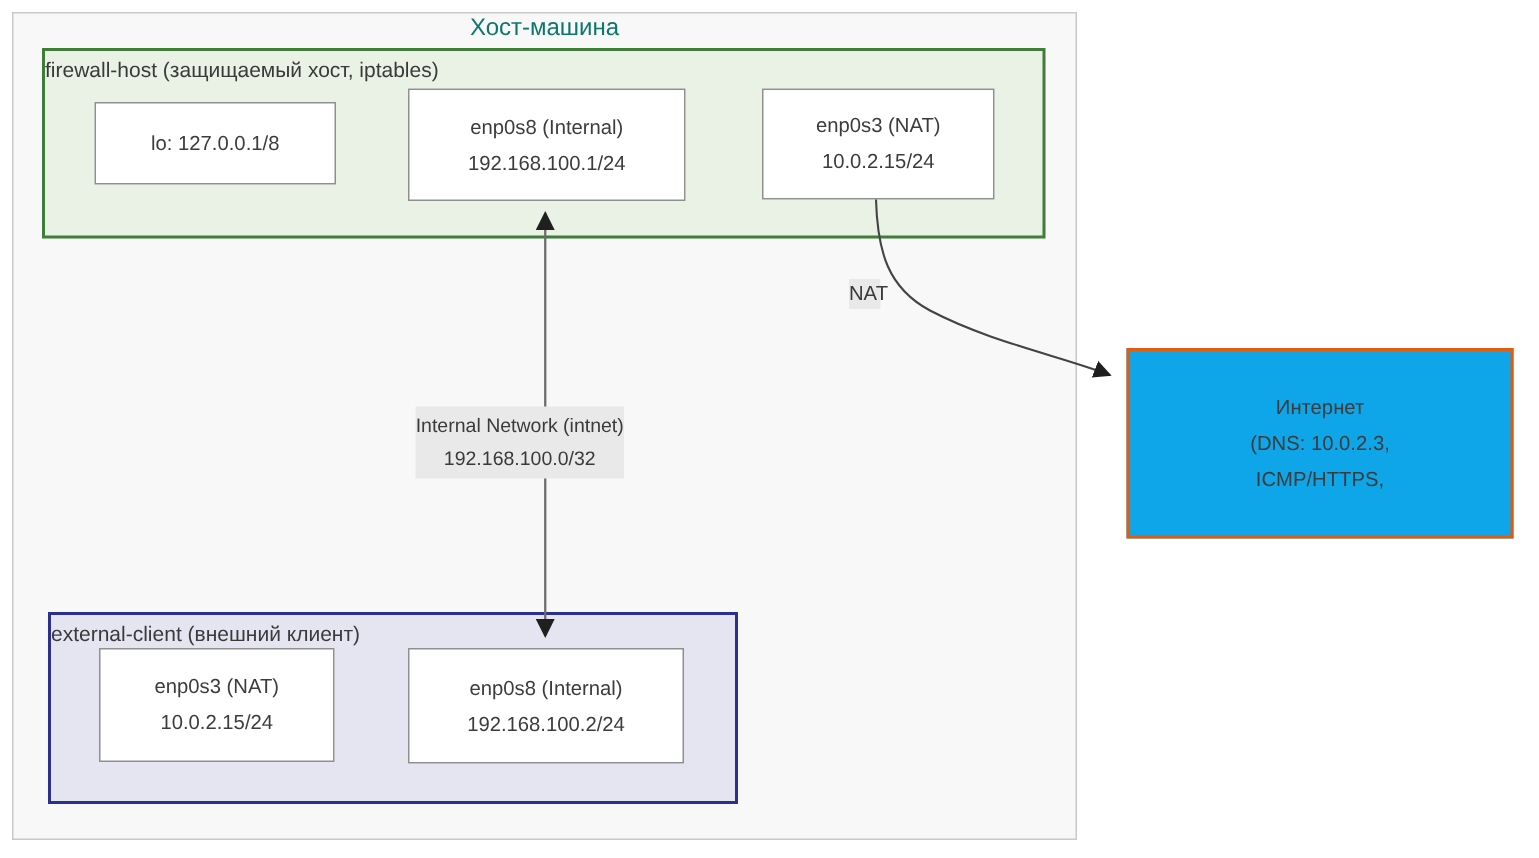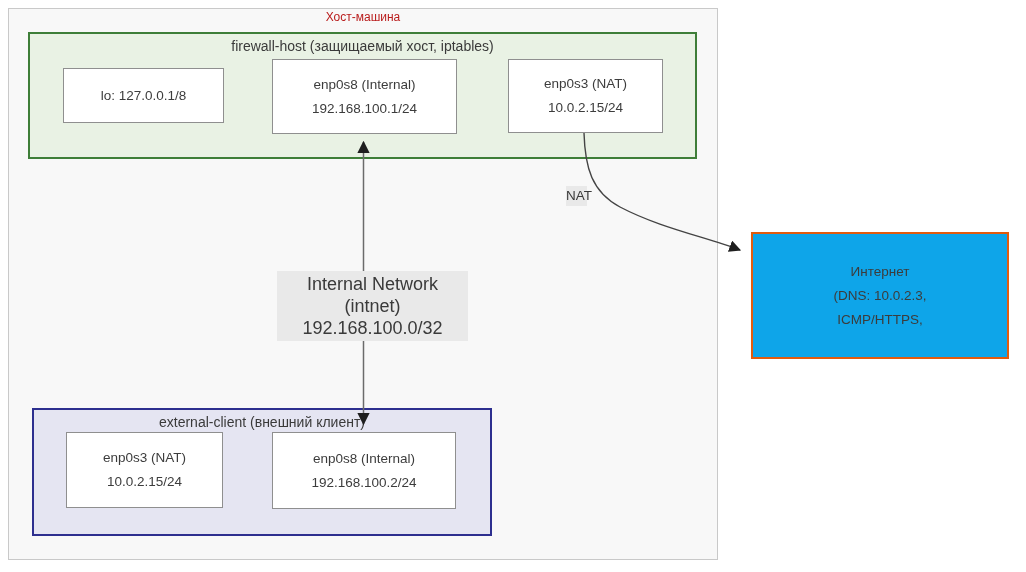--- a/index.html
+++ b/index.html
@@ -2,43 +2,43 @@
 <html><head>
 <meta charset="utf-8">
 <style>
   html,body{margin:0;padding:0;background:#ffffff;}
   body{font-family:"Liberation Sans","DejaVu Sans",sans-serif;color:#3c3c3c;}
   .canvas{position:relative;width:1026px;height:572px;background:#ffffff;overflow:hidden;}
 
   .box{position:absolute;box-sizing:border-box;}
 
   .outer{left:8px;top:8px;width:710px;height:552px;background:#f8f8f8;border:1px solid #c9c9c9;}
-  .outer-title{position:absolute;left:8px;top:10px;width:710px;text-align:center;font-size:12px;color:#b91c1c;}
+  .outer-title{position:absolute;left:8px;top:10px;width:710px;text-align:center;font-size:16px;color:#0f766e;}
 
   .group-firewall{left:28px;top:32px;width:669px;height:127px;background:#e9f2e4;border:2px solid #3e7e38;}
   .group-client{left:32px;top:408px;width:460px;height:128px;background:#e5e5f2;border:2px solid #2d2f8f;}
-  .group-title{position:absolute;left:0;top:4px;width:100%;text-align:center;font-size:14px;color:#3a3a3a;}
+  .group-title{position:absolute;left:0;top:4px;width:100%;font-size:14px;color:#3a3a3a;}
 
   .node{position:absolute;box-sizing:border-box;background:#ffffff;border:1px solid #8f8f8f;
         display:flex;flex-direction:column;align-items:center;justify-content:center;
         font-size:13.5px;line-height:24px;text-align:center;color:#3c3c3c;}
 
   .node-lo{left:63px;top:68px;width:161px;height:55px;}
   .node-fw-enp0s8{left:272px;top:59px;width:185px;height:75px;}
   .node-fw-enp0s3{left:508px;top:59px;width:155px;height:74px;}
   .node-ext-enp0s3{left:66px;top:432px;width:157px;height:76px;}
   .node-ext-enp0s8{left:272px;top:432px;width:184px;height:77px;}
 
   .node-internet{left:751px;top:232px;width:258px;height:127px;background:#0ea5e9;border:2px solid #e35b0d;}
 
   .connectors{position:absolute;left:0;top:0;width:1026px;height:572px;pointer-events:none;z-index:5;}
 
   .edge-label{position:absolute;background:#e9e9e9;color:#3a3a3a;text-align:center;z-index:6;}
   .label-nat{left:566px;top:186px;width:21px;height:20px;font-size:13.5px;line-height:20px;}
-  .label-intnet{left:277px;top:271px;width:191px;padding:2px 0;font-size:18px;line-height:22px;}
+  .label-intnet{left:277px;top:271px;width:139px;padding:2px 0;font-size:13px;line-height:22px;}
 </style>
 </head>
 <body>
 
 <div class="canvas">
 
   <div class="box outer"></div>
   <div class="outer-title">Хост-машина</div>
 
   <div class="box group-firewall">

